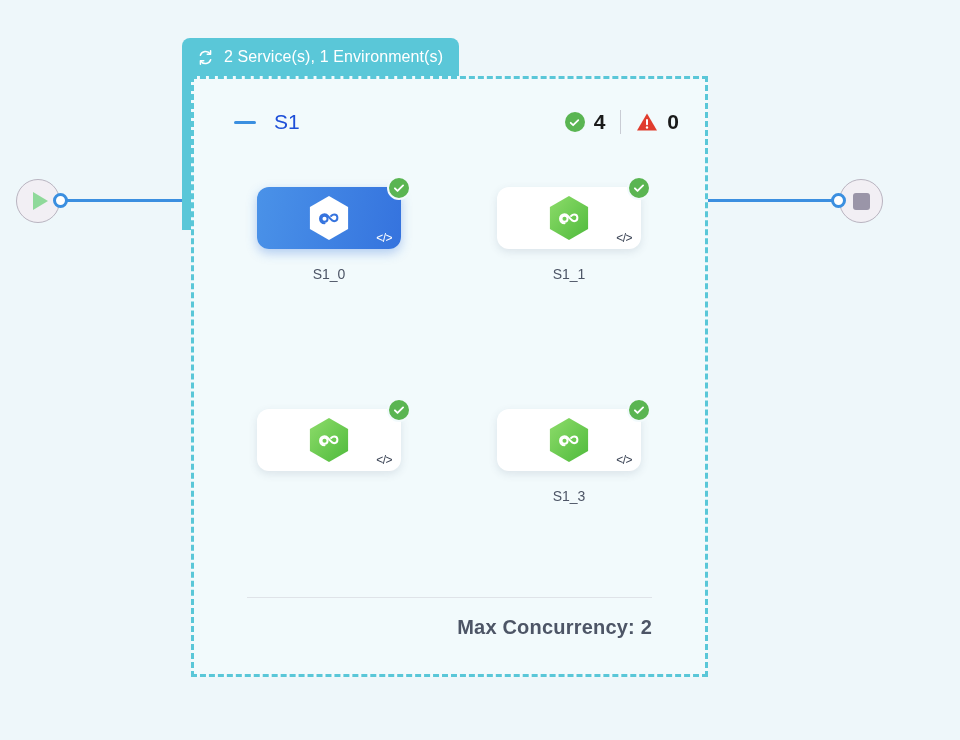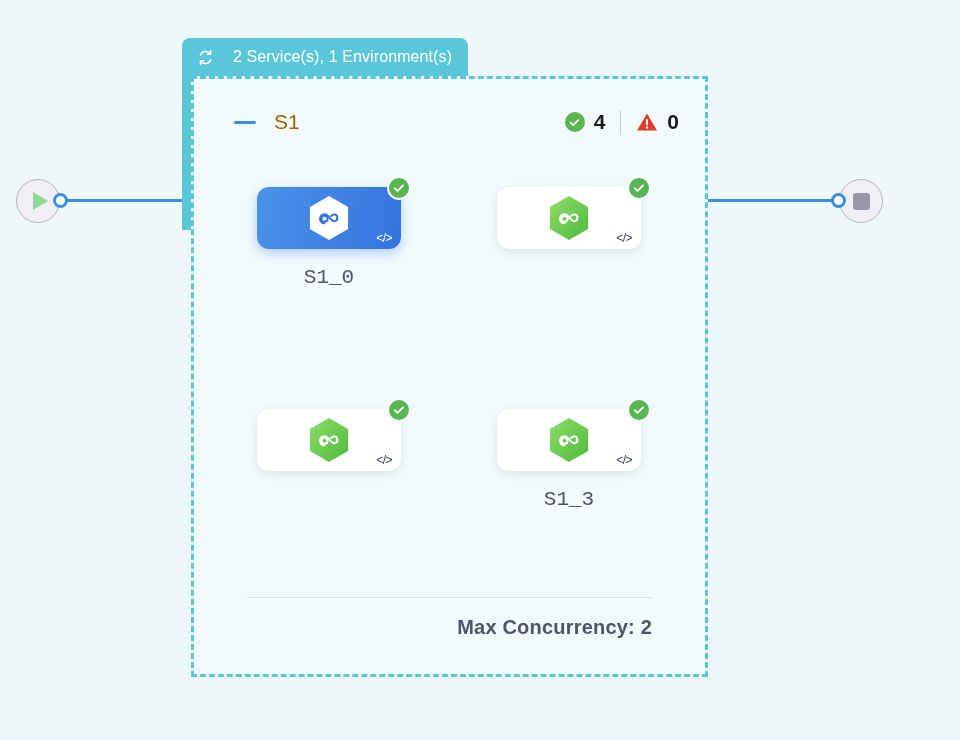--- a/index.html
+++ b/index.html
@@ -72,21 +72,21 @@
   .group-header {
     position: absolute;
     left: 182px;
     top: 38px;
     height: 38px;
     padding: 0 16px 0 14px;
     background: #5ac7d8;
     border-radius: 8px 8px 0 0;
     display: flex;
     align-items: center;
-    gap: 18px;
+    gap: 9px;
     color: #ffffff;
     font-size: 16px;
     letter-spacing: .1px;
     white-space: nowrap;
     z-index: 4;
   }
   .loop-icon { width: 19px; height: 19px; display: block; }
 
   
   .group-strip {
@@ -125,21 +125,21 @@
   .collapse-icon {
     width: 22px;
     height: 3px;
     border-radius: 2px;
     background: #3b8fe0;
     flex: none;
   }
   .subgroup-name {
     margin-left: 18px;
     font-size: 21px;
-    color: #a16207;
+    color: #1d4ed8;
   }
   .status-group {
     margin-left: auto;
     display: flex;
     align-items: center;
     gap: 9px;
   }
   .badge-ok {
     width: 20px; height: 20px;
     border-radius: 50%;
@@ -204,23 +204,22 @@
     border: 2px solid #f2fafc;
     box-sizing: border-box;
     display: flex;
     align-items: center;
     justify-content: center;
   }
   .node-check svg { width: 14px; height: 14px; display: block; }
   .node-label {
     margin-top: 17px;
     text-align: center;
-    font-size: 21px;
+    font-size: 14px;
     color: #4d5566;
-    font-family: Liberation Mono, monospace;
   }
 
   
   .group-divider {
     position: absolute;
     left: 53px;
     right: 53px;
     top: 518px;
     height: 1px;
     background: #dfe3e8;
@@ -319,20 +318,21 @@
           <path d="M17.3 29.6c-2.6 0-4.7-2.1-4.7-4.8s2.1-4.8 4.7-4.8c1.6 0 2.8.8 4 2.2l2.3 2.8c1.1 1.4 2.2 2.3 3.8 2.3 2 0 3.4-1.5 3.4-3.5s-1.4-3.5-3.4-3.5c-1.3 0-2.3.6-3.2 1.6" fill="none" stroke="#ffffff" stroke-width="2.1" stroke-linecap="round"></path>
           <circle cx="17.3" cy="24.8" r="3.2" fill="none" stroke="#ffffff" stroke-width="2.1"></circle>
         </svg>
         <span class="code-glyph">&lt;/&gt;</span>
         <span class="node-check">
           <svg viewBox="0 0 24 24" fill="none" stroke="#ffffff" stroke-width="3.2" stroke-linecap="round" stroke-linejoin="round">
             <path d="M5 12.5l4.5 4.5L19 7.5"></path>
           </svg>
         </span>
       </div>
+      <div class="node-label">S1_1</div>
     </div>
 
     <div class="node" style="left:63px; top:330px;">
       <div class="node-card">
         <svg class="hex-logo" viewBox="0 0 44 48">
           <defs>
             <linearGradient id="g2" x1="0" y1="0" x2="1" y2="1">
               <stop offset="0" stop-color="#8ddc6a"></stop>
                 <stop offset="1" stop-color="#4fba3c"></stop>
             </linearGradient>

